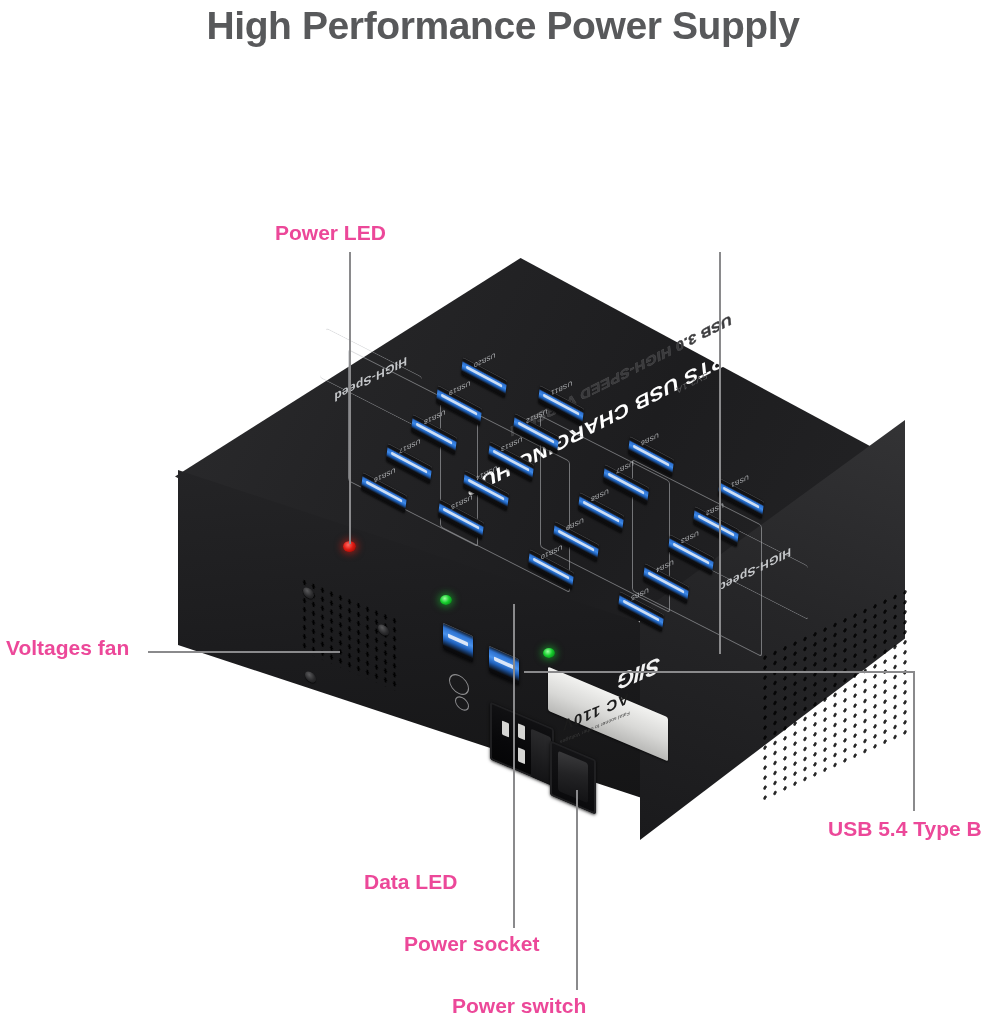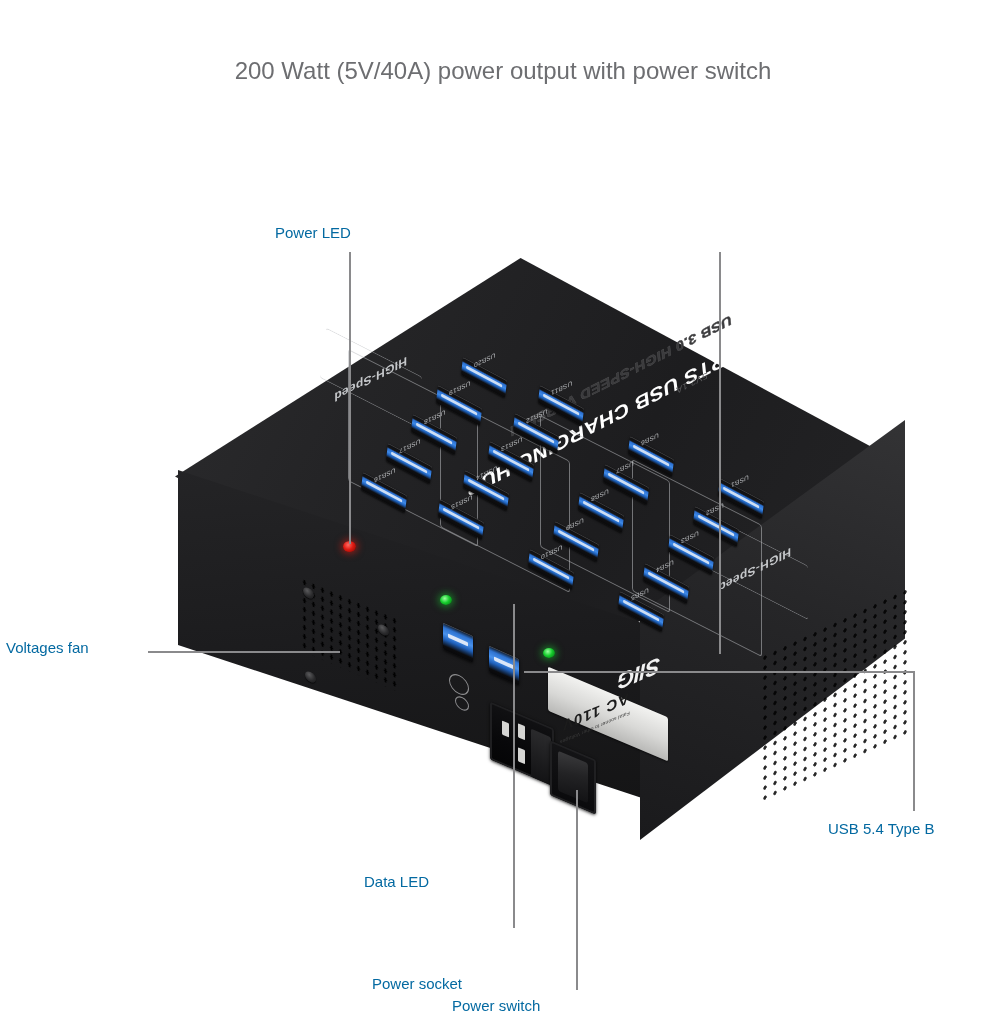--- a/index.html
+++ b/index.html
@@ -37,24 +37,25 @@
     text-align: center;
     font-size: 24px;
     color: #6d6e71;
     line-height: 32px;
     white-space: nowrap;
   }
 
   
   .callout {
     position: absolute;
-    font-size: 15px;
-    color: #0369a1;
+    font-size: 21px;
+    color: #ec4899;
     white-space: nowrap;
     line-height: 26px;
+    font-weight: bold;
   }
   
   .lead {
     position: absolute;
     background: #8a8a8c;
   }
   .lead.v { width: 1.6px; }
   .lead.h { height: 1.6px; }
 
   
@@ -291,21 +292,21 @@
     border: 1.4px solid #8e8e90;
     border-radius: 50%;
     transform: skewY(23deg);
   }
 </style>
 </head>
 <body>
 
 <div id="page">
 
-  <div class="hdr-sub">200 Watt (5V/40A) power output with power switch</div>
+  <div class="hdr-title">High Performance Power Supply</div>
 
   <div id="device">
 
     <div class="dev-layer top-face"></div>
     <div class="dev-layer front-face"></div>
     <div class="dev-layer right-face"></div>
 
     <div class="brand-line brand-main" style="left:466px; top:398px;">20 PORTS USB CHARGING HUB</div>
     <div class="brand-line brand-sub" style="left:510px; top:368px;">USB 3.0 HIGH-SPEED VERSION</div>
     <div class="brand-line brand-amp" style="left:676px; top:378px;">5V2.1A</div>
@@ -414,19 +415,19 @@
   <div class="callout" style="left:6px; top:635px;">Voltages fan</div>
   <div class="lead h" style="left:148px; top:651px; width:192px;"></div>
 
   <div class="callout" style="left:828px; top:816px;">USB 5.4 Type B</div>
   <div class="lead h" style="left:524px; top:671px; width:390px;"></div>
   <div class="lead v" style="left:913px; top:671px; height:140px;"></div>
 
   <div class="callout" style="left:364px; top:869px;">Data LED</div>
   <div class="lead v" style="left:513px; top:604px; height:262px;"></div>
 
-  <div class="callout" style="left:372px; top:931px;margin-top:40px;">Power socket</div>
+  <div class="callout" style="left:404px; top:931px;">Power socket</div>
   <div class="lead v" style="left:513px; top:750px; height:178px;"></div>
 
   <div class="callout" style="left:452px; top:993px;">Power switch</div>
   <div class="lead v" style="left:576px; top:790px; height:200px;"></div>
 
 </div>
 
 </body></html>

